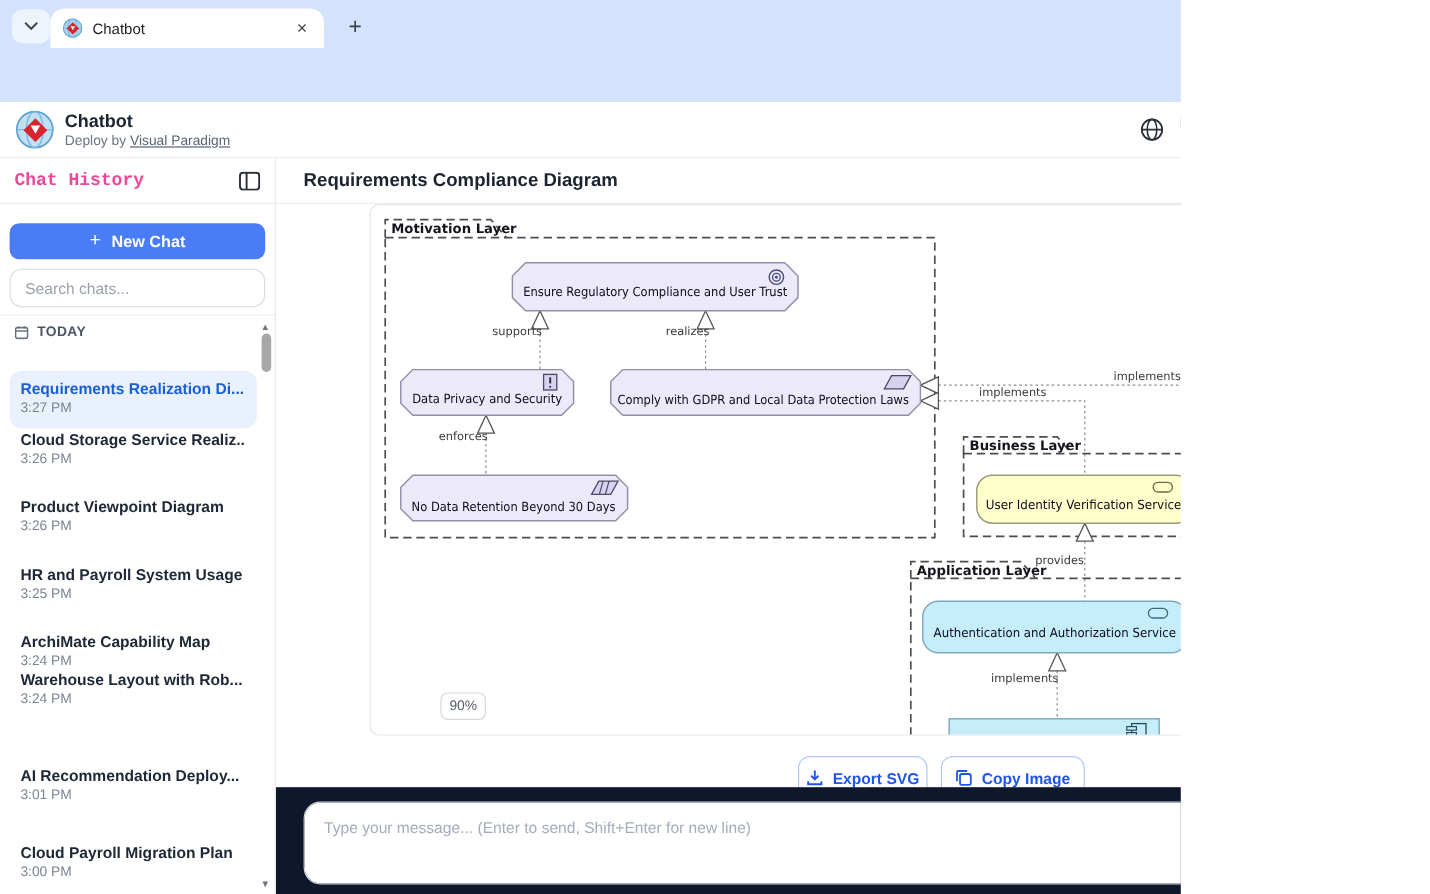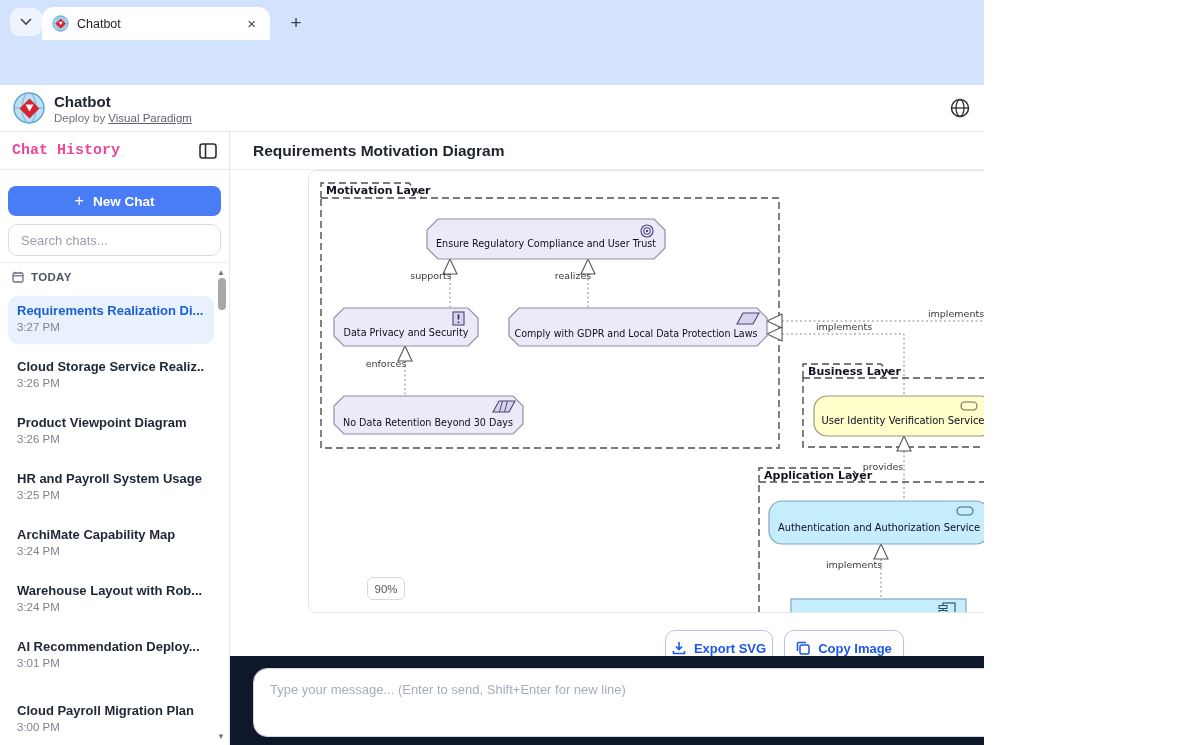--- a/index.html
+++ b/index.html
@@ -236,60 +236,60 @@
     <div class="sb-section">
       <svg width="12" height="12" viewBox="0 0 12 12">
           <rect x="1" y="2" width="10" height="9" rx="1.5" fill="none" stroke="#6b7280" stroke-width="1.3"></rect>
           <line x1="1" y1="4.8" x2="11" y2="4.8" stroke="#6b7280" stroke-width="1.3"></line>
           <line x1="3.5" y1="0.8" x2="3.5" y2="2.5" stroke="#6b7280" stroke-width="1.3"></line>
           <line x1="8.5" y1="0.8" x2="8.5" y2="2.5" stroke="#6b7280" stroke-width="1.3"></line>
         </svg>
       <span>TODAY</span>
     </div>
 
-    <div class="chat-item active" style="top:164px">
+    <div class="chat-item active" style="top:177px">
       <div class="t">Requirements Realization Di...</div>
       <div class="tm">3:27 PM</div>
     </div>
     <div class="chat-item" style="top:220px">
       <div class="t">Cloud Storage Service Realiz...</div>
       <div class="tm">3:26 PM</div>
     </div>
     <div class="chat-item" style="top:276px">
       <div class="t">Product Viewpoint Diagram</div>
       <div class="tm">3:26 PM</div>
     </div>
     <div class="chat-item" style="top:332px">
       <div class="t">HR and Payroll System Usage</div>
       <div class="tm">3:25 PM</div>
     </div>
     <div class="chat-item" style="top:388px">
       <div class="t">ArchiMate Capability Map</div>
       <div class="tm">3:24 PM</div>
     </div>
-    <div class="chat-item" style="top:444px">
+    <div class="chat-item" style="top:420px">
       <div class="t">Warehouse Layout with Rob...</div>
       <div class="tm">3:24 PM</div>
     </div>
     <div class="chat-item" style="top:500px">
       <div class="t">AI Recommendation Deploy...</div>
       <div class="tm">3:01 PM</div>
     </div>
     <div class="chat-item" style="top:564px">
       <div class="t">Cloud Payroll Migration Plan</div>
       <div class="tm">3:00 PM</div>
     </div>
     <div class="sb-scroll-up">▲</div>
     <div class="sb-scroll-thumb"></div>
     <div class="sb-scroll-down">▼</div>
   </div>
 
   <div class="main">
     <div class="main-head">
-      <div class="main-title">Requirements Motivation Diagram</div>
+      <div class="main-title">Requirements Compliance Diagram</div>
     </div>
 
     <div class="canvas">
       <svg class="dg" width="802" height="443" viewBox="0 0 802 443">
 
         <g>
           <rect class="dashedg" x="12" y="27" width="458" height="250"></rect>
           <path class="dashedg" d="M12 27 V12 H100 L113 27"></path>
           <text class="dg-group-label" x="17" y="23">Motivation Layer</text>
         </g>

